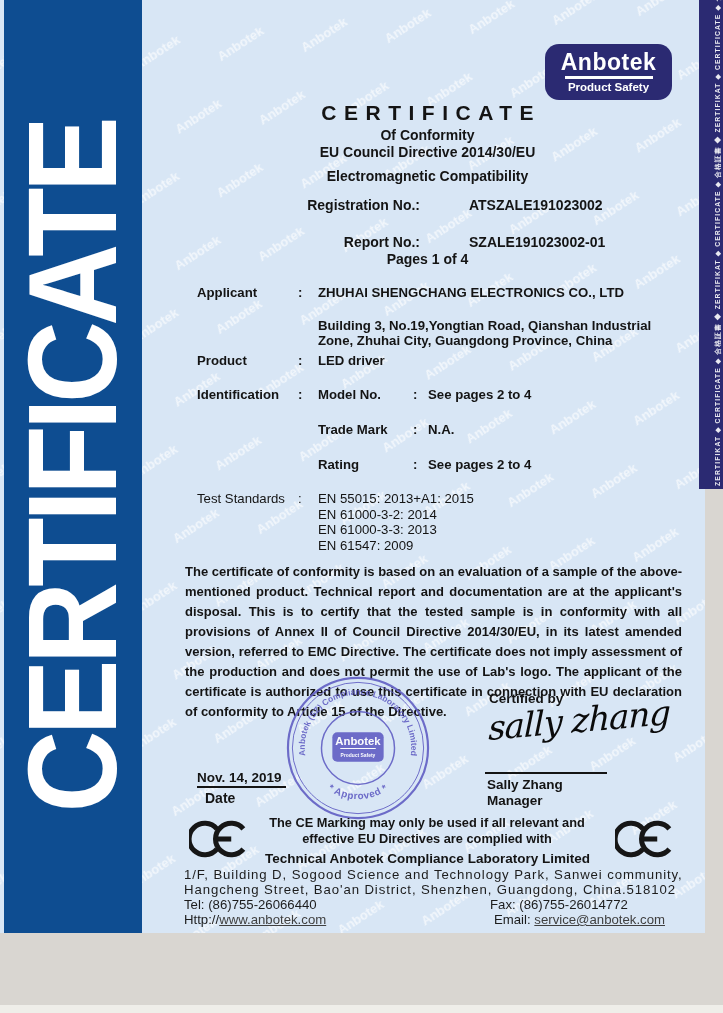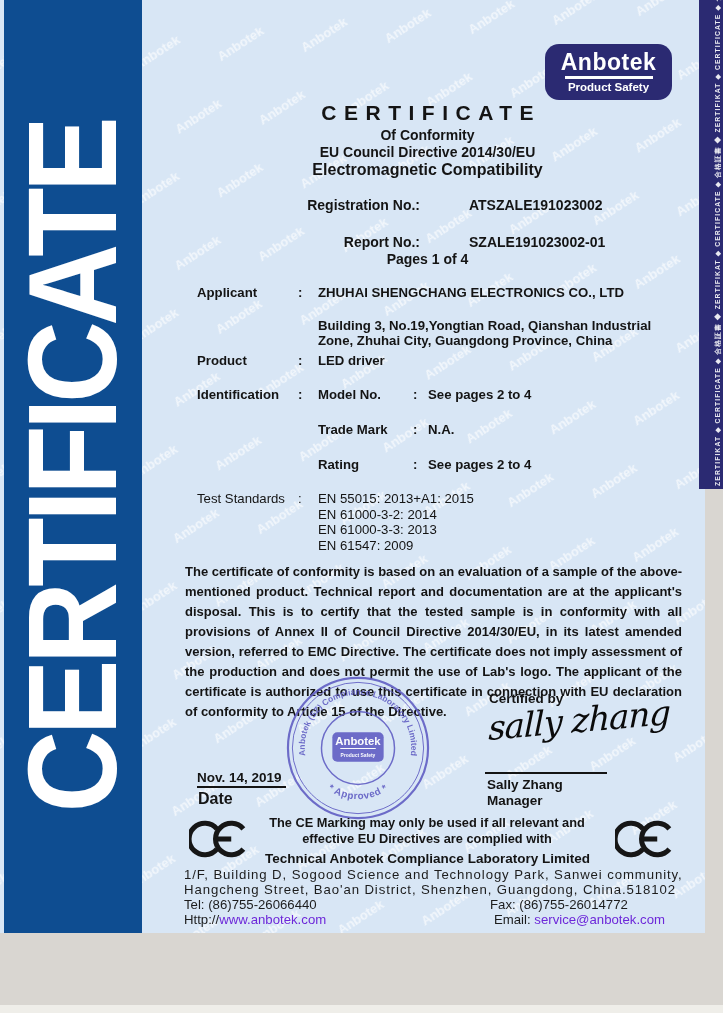--- a/index.html
+++ b/index.html
@@ -27,21 +27,21 @@
     border-radius:14px; display:flex; flex-direction:column; align-items:center; justify-content:center;}
   .logo-name{color:#fff; font-weight:bold; font-size:23px; line-height:23px; letter-spacing:.5px;}
   .logo-rule{width:88px; height:2.5px; background:#fff; margin:2px 0 2px 0;}
   .logo-tag{color:#fff; font-weight:bold; font-size:11.5px; line-height:12px;}
 
   .t{position:absolute; font-weight:bold; color:#141414;}
   .ctr{left:150px; width:555px; text-align:center;}
   .title{top:101px; font-size:21px; letter-spacing:7.5px; text-indent:7.5px;}
   .sub1{top:127px; font-size:14px;}
   .sub2{top:144px; font-size:14px;}
-  .sub3{top:161px; font-size:16px;}
+  .sub3{top:168px; font-size:14px;}
 
   .regrow{position:absolute; left:150px; width:555px; display:flex; font-weight:bold; font-size:14px;gap:32px;}
   .regrow .rl{width:270px; text-align:right;}
   .regrow .rv{margin-left:17px; text-align:left;}
 
   .frow{position:absolute; left:197px; font-weight:bold; font-size:13.2px; white-space:nowrap;}
   .fl{display:inline-block; width:101px;}
   .fc{display:inline-block; width:20px;}
   .sl{display:inline-block; width:95px;}
   .sc{display:inline-block; width:15px;}
@@ -53,32 +53,32 @@
     font-size:13px; line-height:20px; text-align:justify;}
 
   .stamp{position:absolute; left:284px; top:674px; width:148px; height:148px; opacity:.88;}
   .sig{position:absolute; left:488px; top:700px; font-family:"DejaVu Serif", serif; font-style:italic;
     font-size:34px; color:#0b0b0b; transform:rotate(-5deg) skewX(-6deg); letter-spacing:-1px; white-space:nowrap;}
   .sig-line{position:absolute; left:485px; top:772px; width:122px; height:2px; background:#141414;}
   .cert-by{left:489px; top:691px; font-size:13.5px;}
   .cert-name{left:487px; top:777px; font-size:13.5px;}
   .cert-role{left:487px; top:793px; font-size:13.5px;}
   .date-val{left:197px; top:770px; font-size:13.5px; border-bottom:2px solid #141414; padding:0 4px 1px 0;}
-  .date-lab{left:198px; top:790px; font-size:16px;}
+  .date-lab{left:205px; top:790px; font-size:14px;}
 
   .ce{position:absolute; width:58px; height:38px;}
   .ce path{fill:none; stroke:#161616; stroke-width:8;}
   .ce-left{left:189px; top:820px;}
   .ce-right{left:615px; top:820px;}
   .ce-note1{left:227px; top:815px; width:400px; text-align:center; font-size:12.8px;}
   .ce-note2{left:227px; top:831px; width:400px; text-align:center; font-size:12.8px;}
   .company{top:851px; font-size:13.5px;}
   .addr{position:absolute; left:184px; font-weight:normal; font-size:13.2px; letter-spacing:.9px; color:#1c1c1c; white-space:nowrap;}
   .contact{position:absolute; font-weight:normal; font-size:13.2px; color:#1c1c1c; white-space:nowrap;}
-  .contact .lnk{color:#6d28d9;}
+  .contact .lnk{text-decoration:underline; color:#404040;}
 
   .stamp text{font-family:"Liberation Sans",sans-serif;}
   .bottom-sliver{position:absolute; left:0; top:1005px; width:723px; height:8px; background:#efeee9;}
 </style>
 </head>
 <body>
 
 <div class="page">
 
   <div class="cert-bg">

